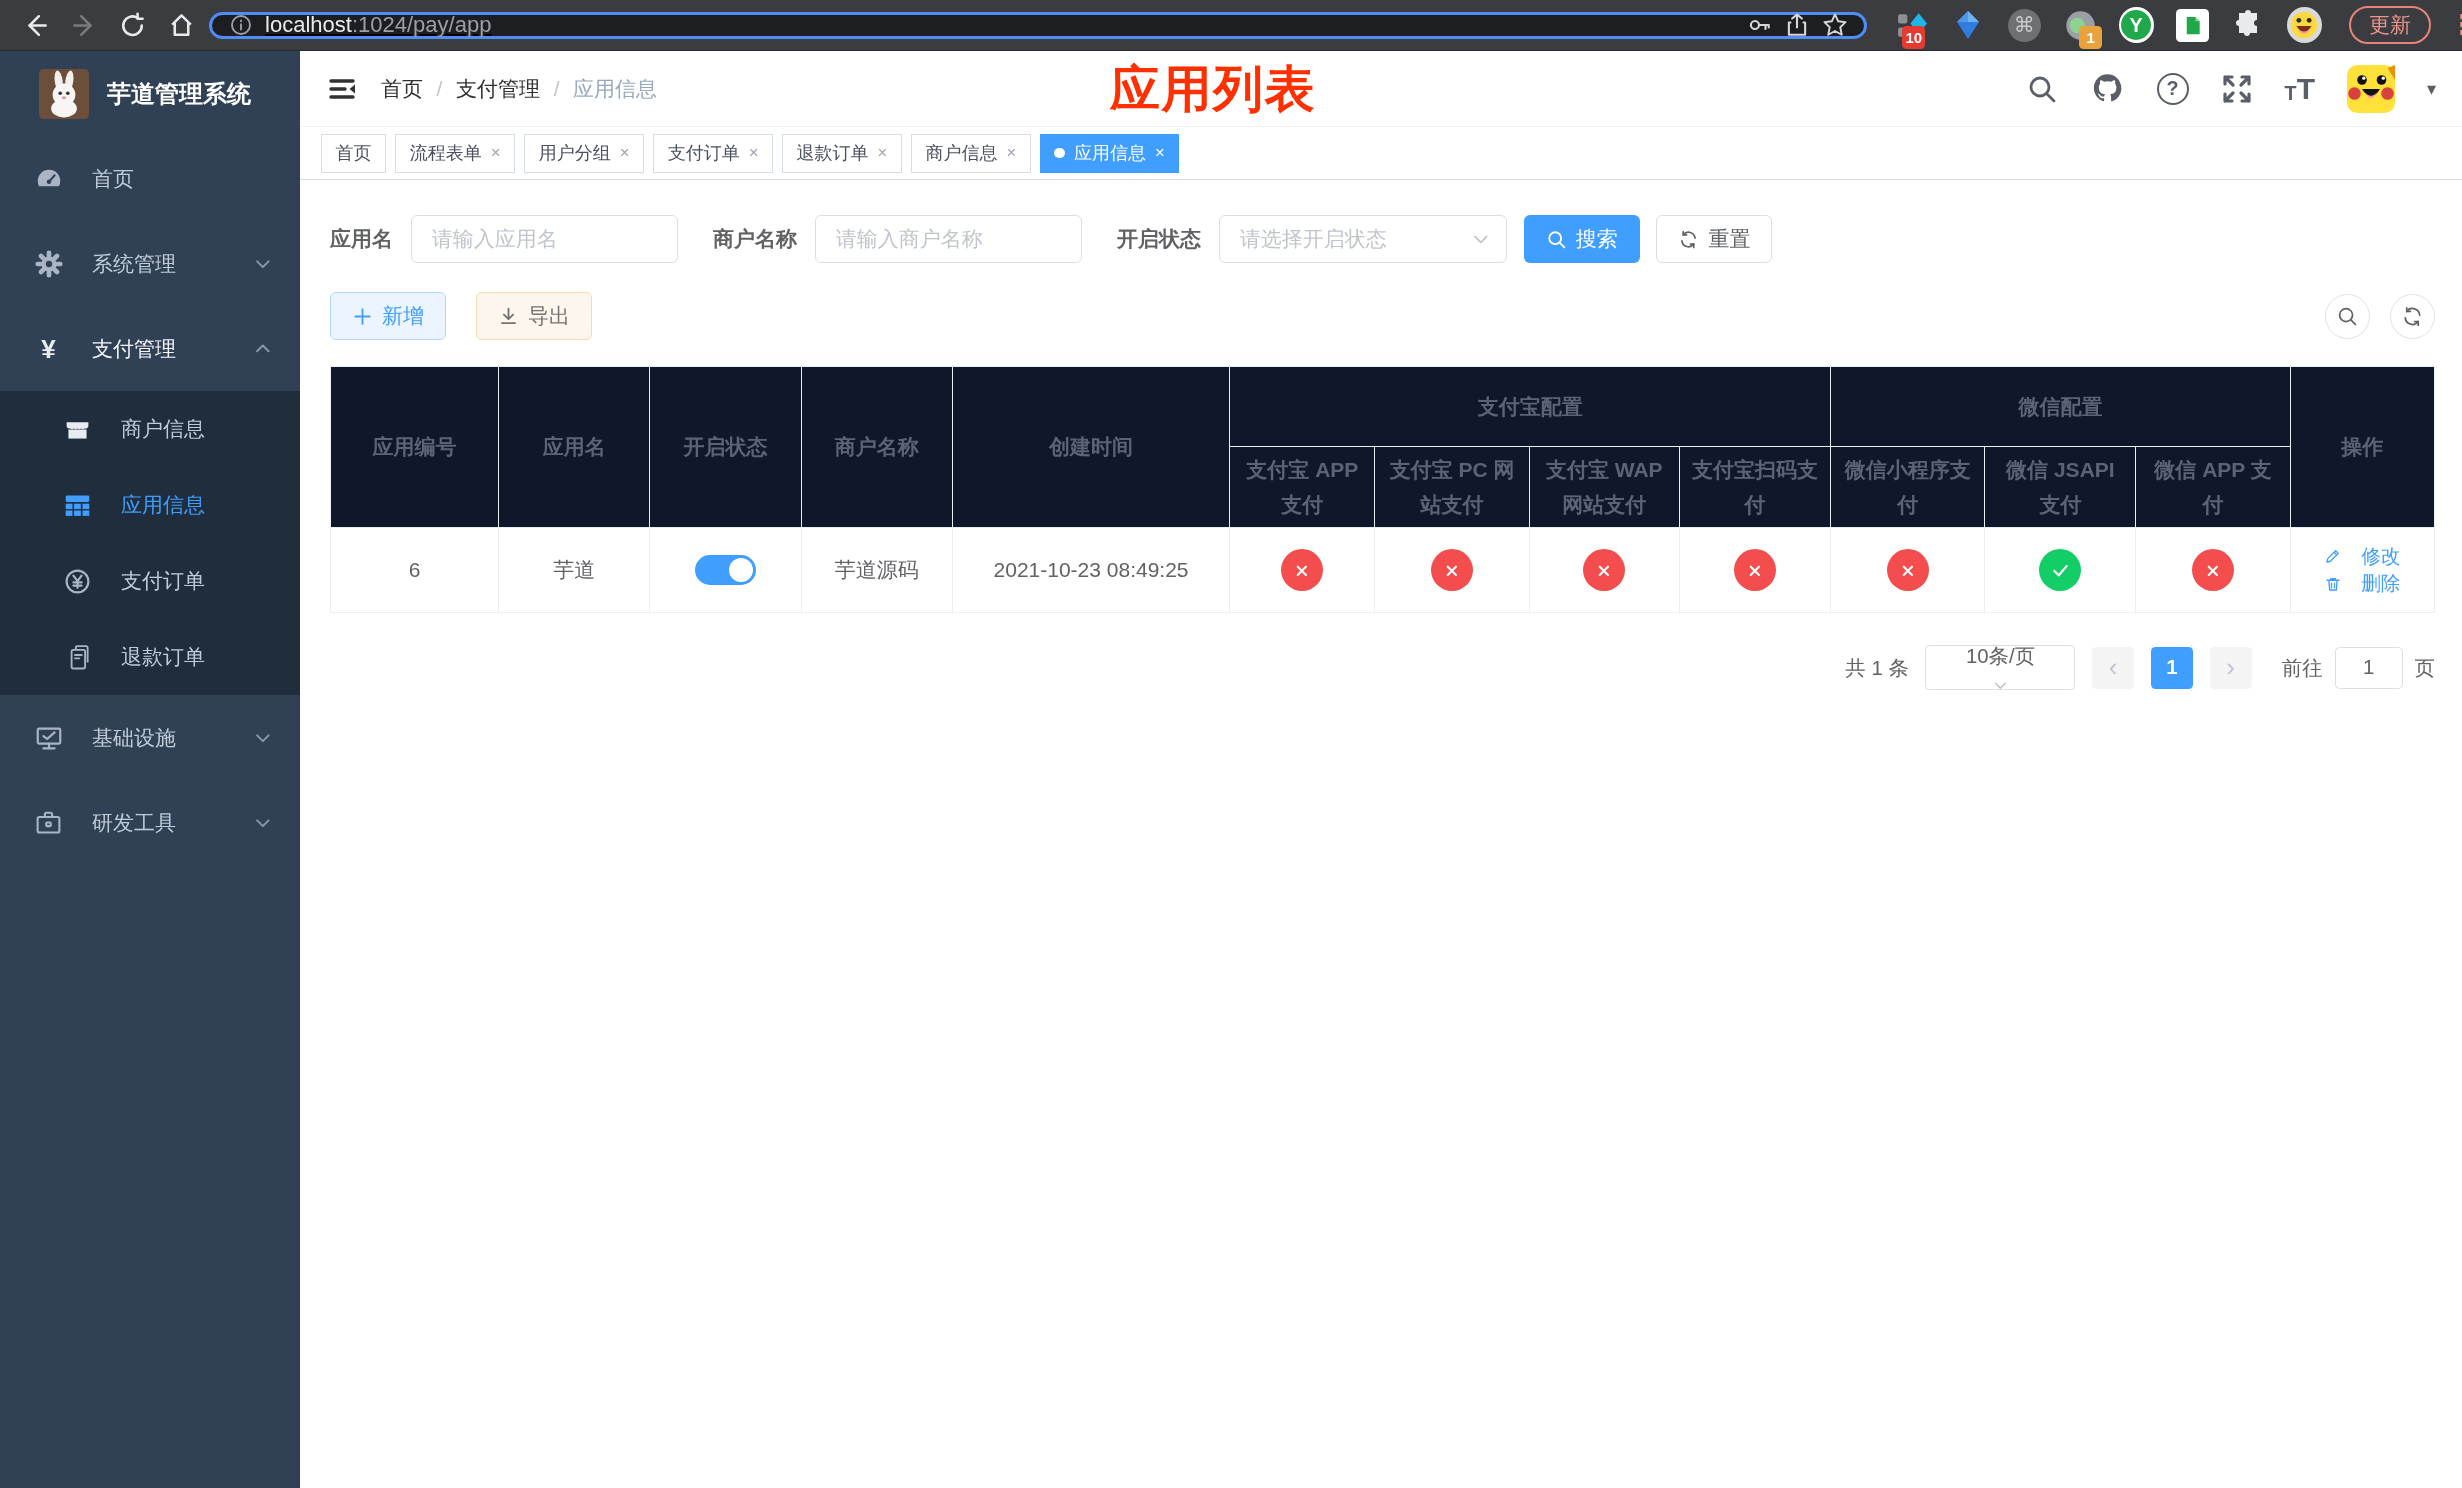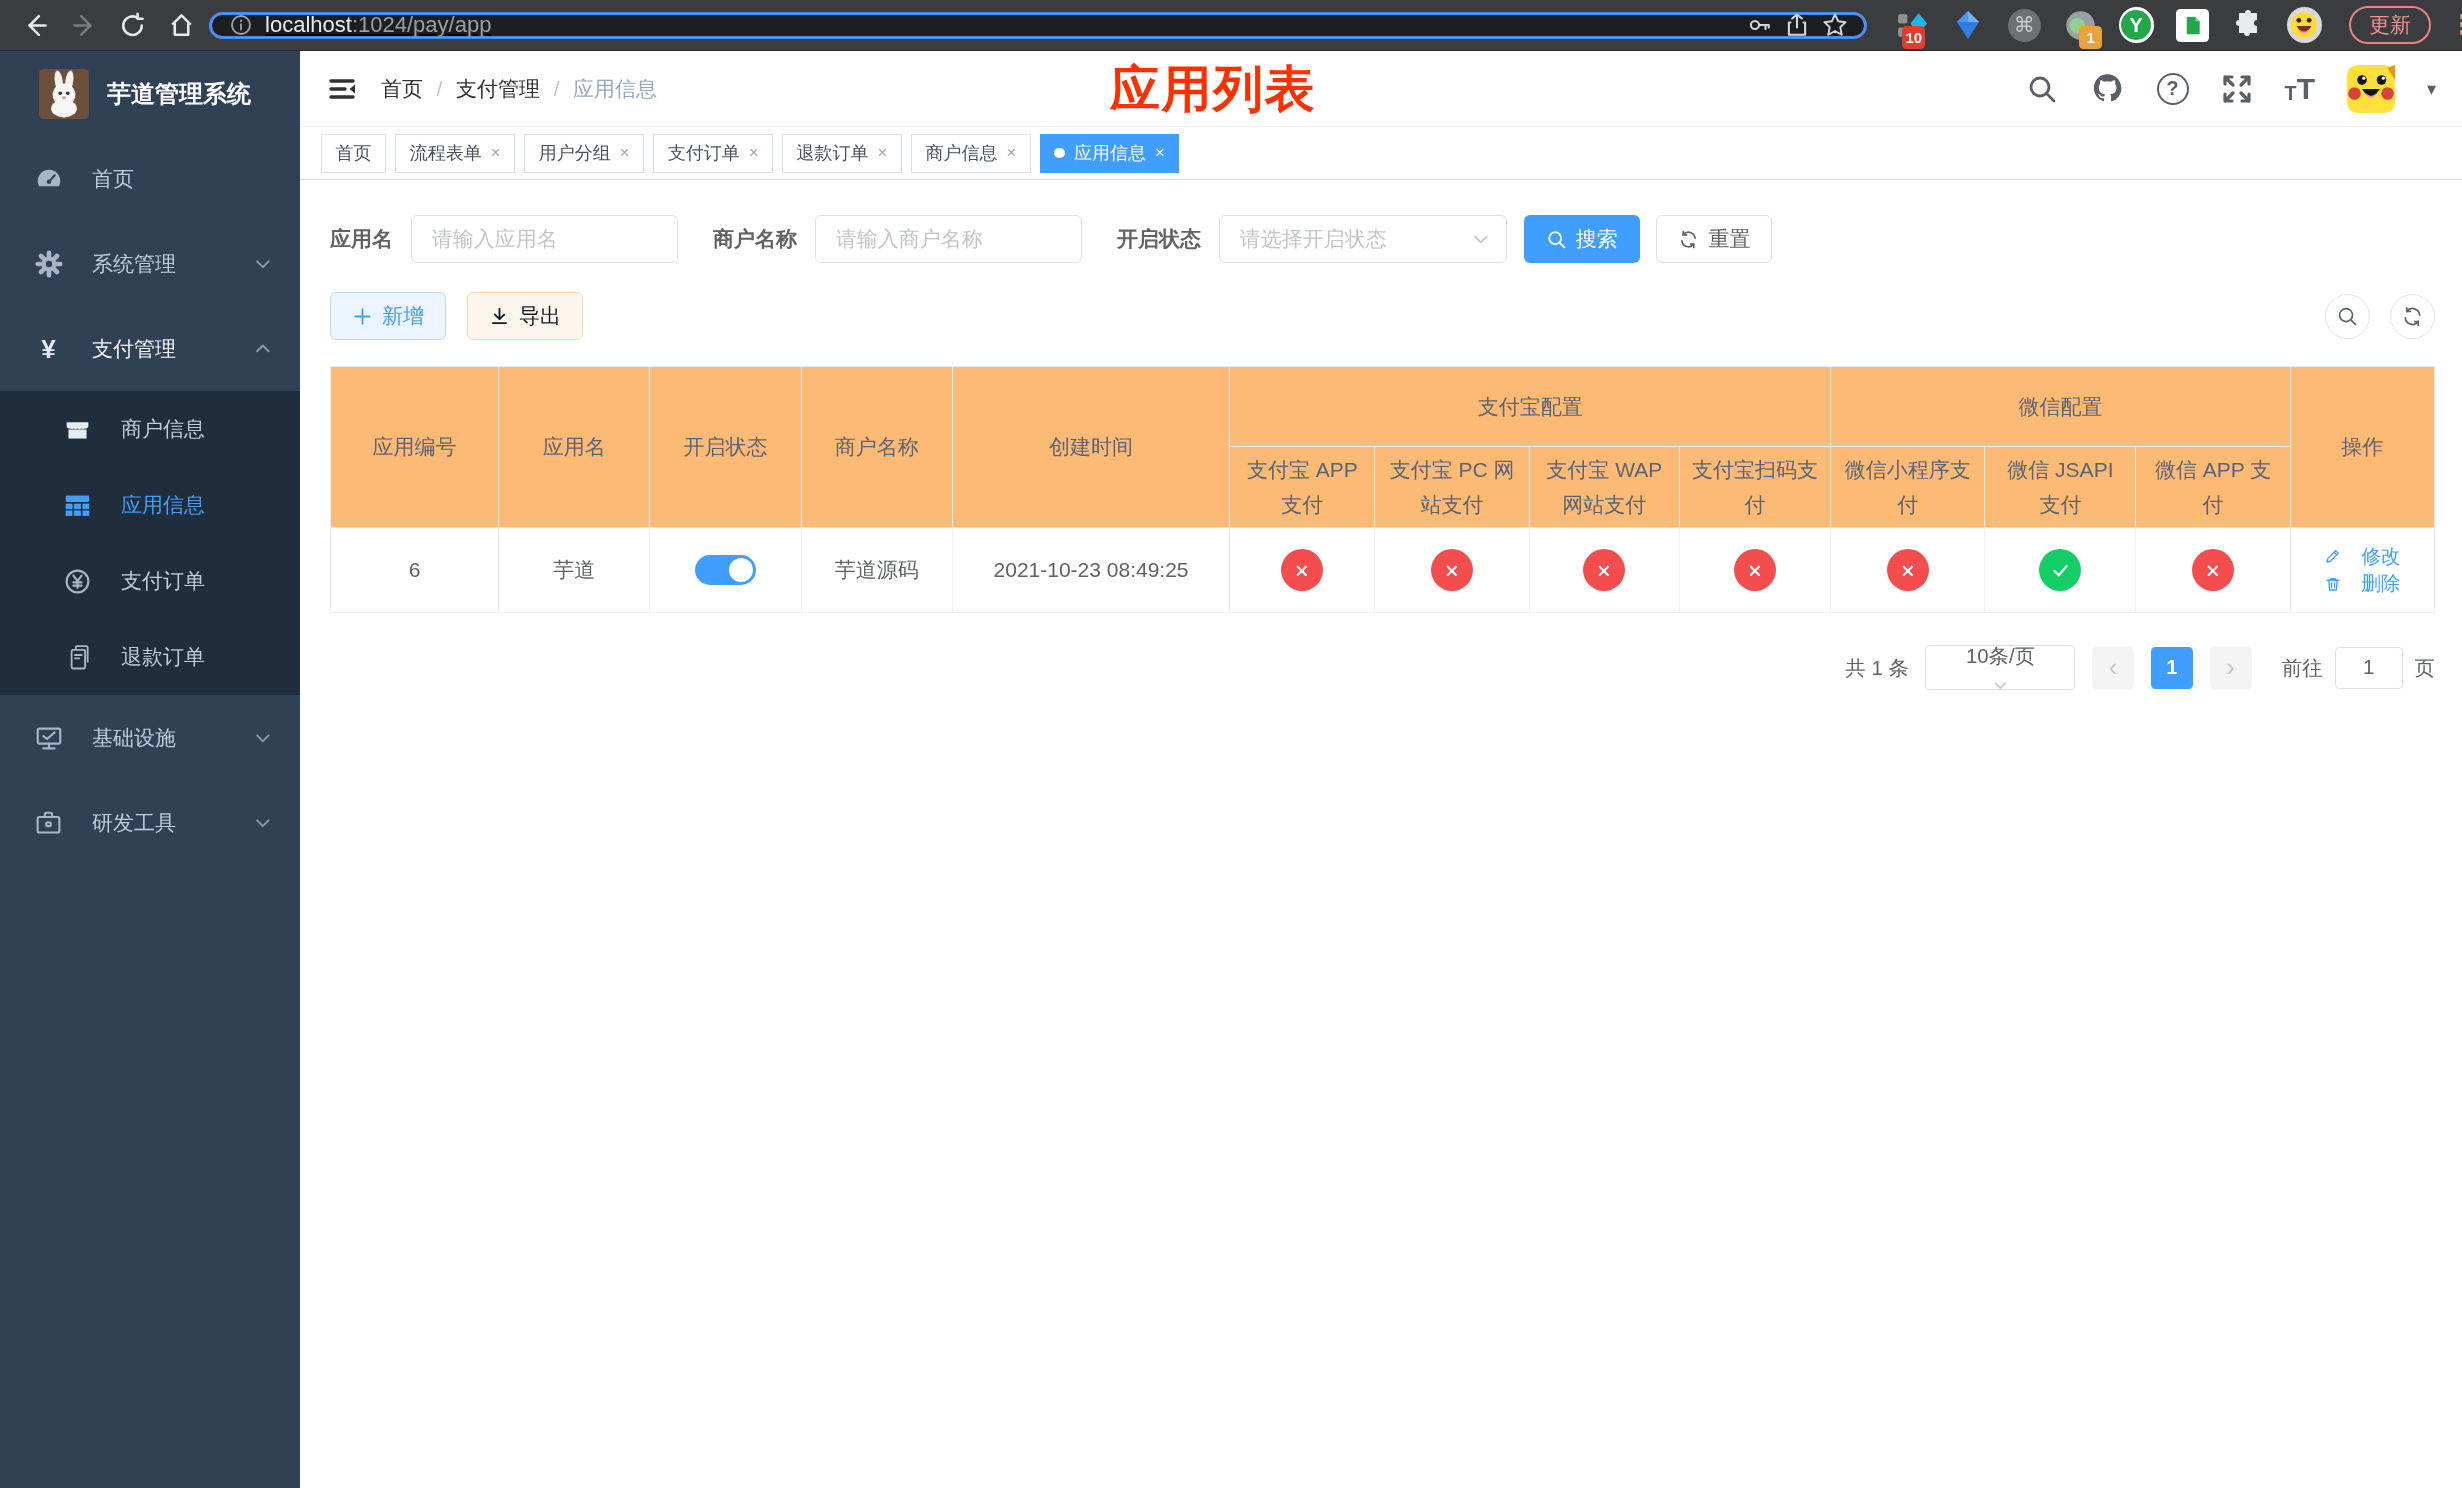--- a/index.html
+++ b/index.html
@@ -76,29 +76,29 @@
   .f-input::placeholder { color:#c0c4cc; }
   .f-gap { width:35px; }
   .f-select { position:relative; width:288px; }
   .f-select .f-input { width:100%; padding-right:48px; }
   .sel-caret { position:absolute; right:16.7px; top:50%; transform:translateY(-50%); color:#c0c4cc; }
   .btn { height:48px; display:inline-flex; align-items:center; gap:9px; font-size:21px; border-radius:6px; padding:0 21px; cursor:pointer; border:1.5px solid transparent; white-space:nowrap; }
   .btn-search { background:#409eff; color:#fff; margin-left:16.7px; }
   .btn-reset { background:#fff; color:#606266; border-color:#dcdfe6; margin-left:16.7px; }
   .toolbar-row { margin-top:29px; display:flex; align-items:center; }
   .btn-add { background:#ecf5ff; color:#409eff; border-color:#b3d8ff; }
-  .btn-export { background:#fdf6ec; color:#0f172a; border-color:#f5dab1; margin-left:21px; }
+  .btn-export { background:#fdf6ec; color:#737373; border-color:#f5dab1; margin-left:30px; }
   .toolbar-right { margin-left:auto; display:flex; gap:19.7px; }
   .circle-btn { width:45px; height:45px; border-radius:50%; border:1.5px solid #dfe3e8; background:#fff; color:#5f6368; display:flex; align-items:center; justify-content:center; cursor:pointer; }
 
   
   .table-wrap { margin-top:26px; }
   table { width:100%; border-collapse:collapse; table-layout:fixed; font-size:21px; color:#606266; }
   th, td { border:1.5px solid #ebeef5; text-align:center; }
-  th { background:#fdba74; color:#5b6477; font-weight:normal; height:80px; padding:4.5px 10.6px; line-height:1.7; }
+  th { background:#0f172a; color:#5b6477; font-weight:bold; height:80px; padding:4.5px 10.6px; line-height:1.7; }
   td { height:85px; background:#fff; padding:4.5px 7.6px; }
   .dot-status { width:42px; height:42px; border-radius:50%; margin:0 auto; display:flex; align-items:center; justify-content:center; }
   .dot-red { background:#f34d4d; }
   .dot-green { background:#13ce66; }
   .switch { width:61px; height:30px; border-radius:15px; background:#409eff; position:relative; margin:0 auto; cursor:pointer; }
   .switch::after { content:''; position:absolute; right:3px; top:3px; width:24px; height:24px; border-radius:50%; background:#fff; }
   .op-link { color:#409eff; font-size:19.7px; display:inline-flex; align-items:center; gap:19px; margin:0 7.6px; cursor:pointer; white-space:nowrap; }
 
   
   .pagination { margin-top:32px; display:flex; align-items:center; justify-content:flex-end; font-size:20.4px; color:#606266; gap:16.7px; }

